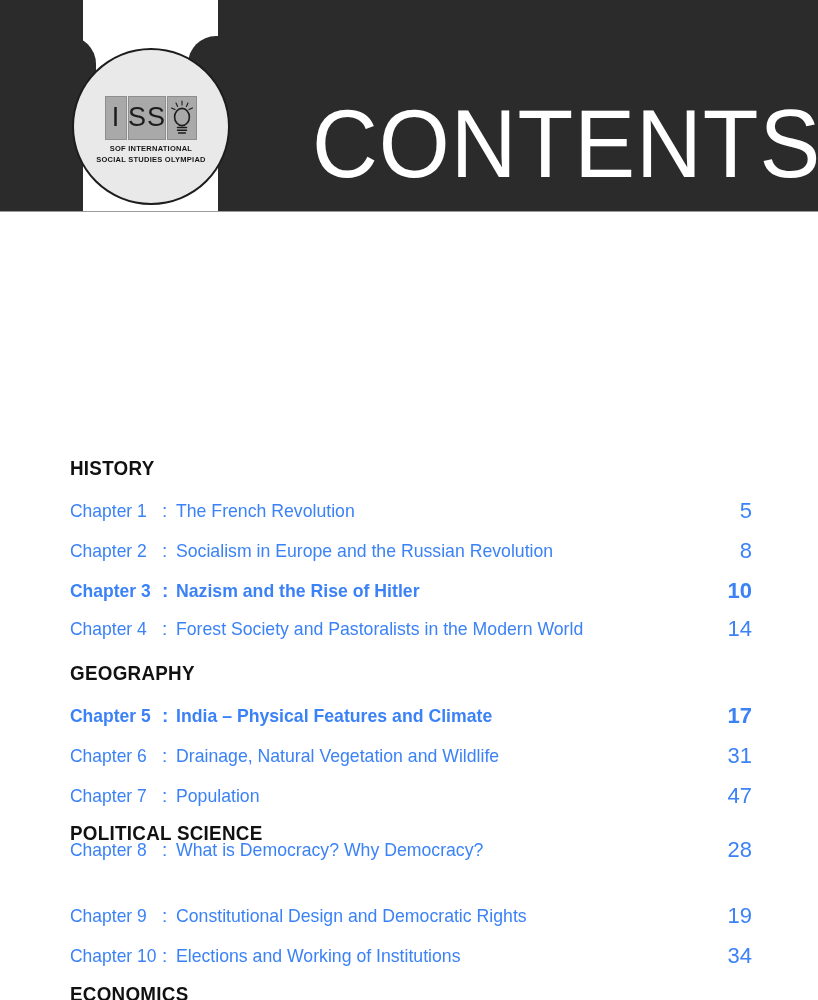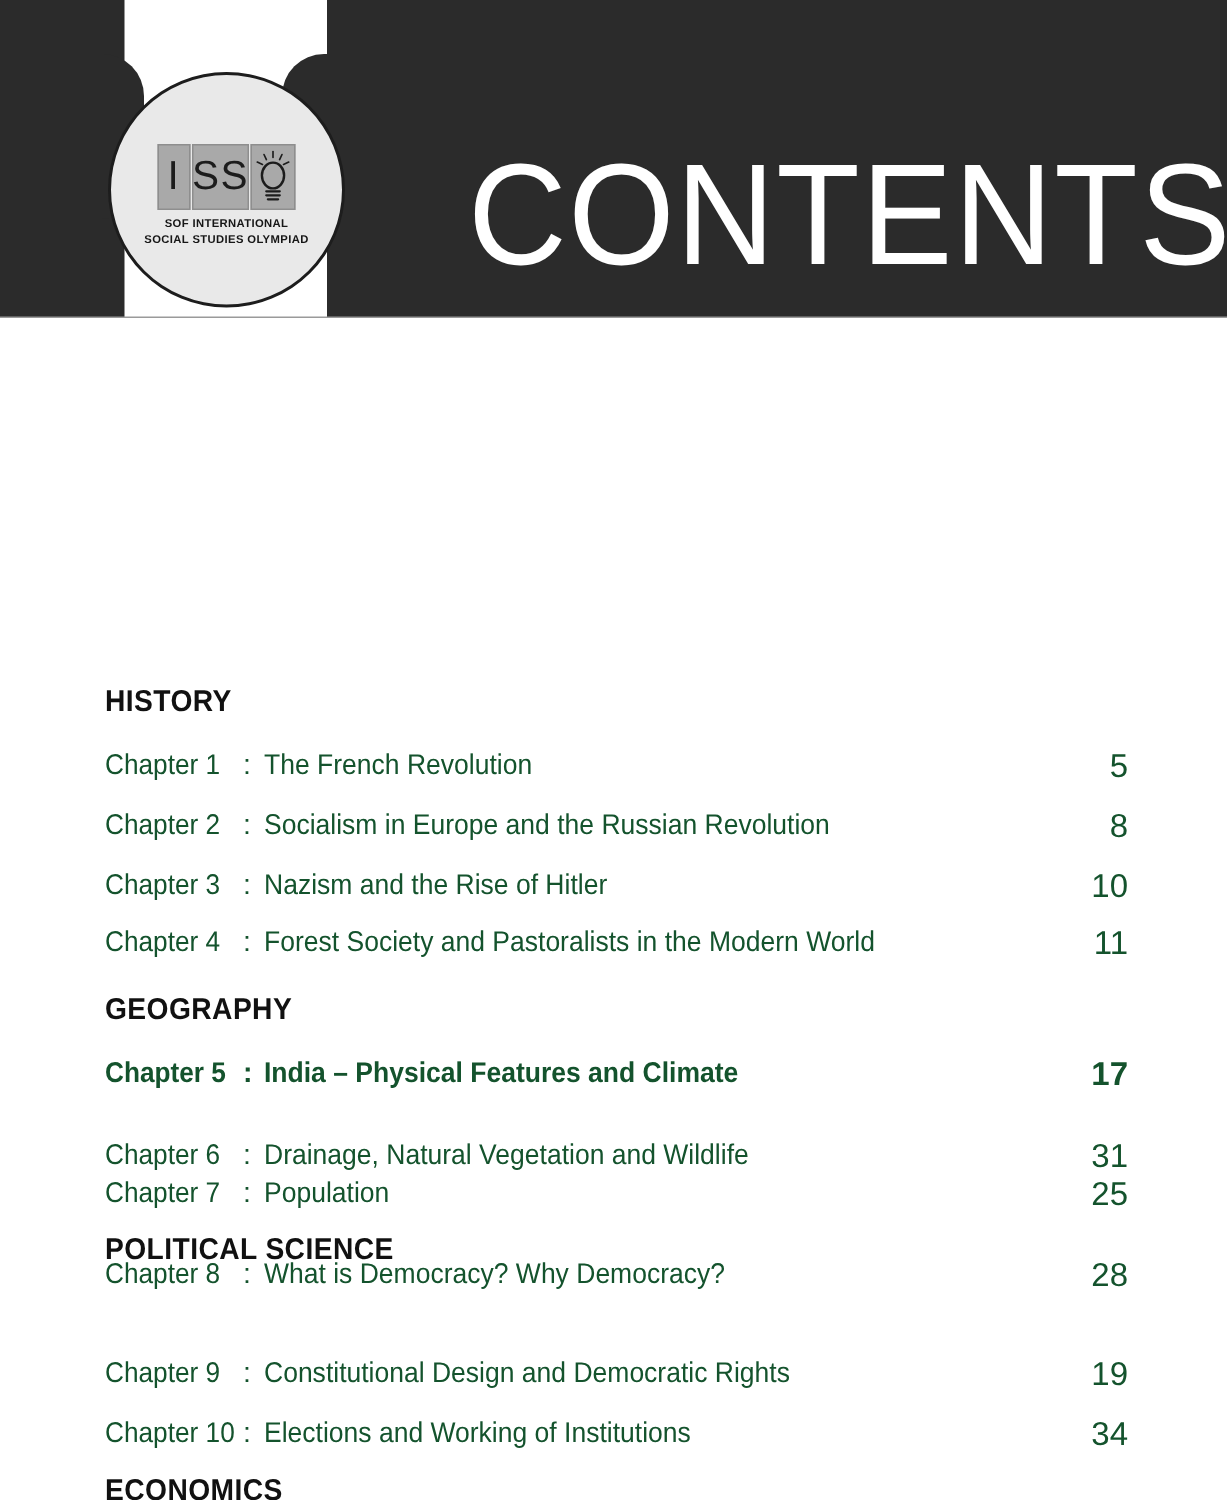--- a/index.html
+++ b/index.html
@@ -142,21 +142,21 @@
     transform-origin: left center;
     white-space: nowrap;
   }
   .row {
     position: absolute;
     left: 0;
     width: 720px;
     height: 30px;
     font-family: "Liberation Sans", sans-serif;
     font-size: 19px;
-    color: #14532d;
+    color: #3b82f6;
   }
   .row .ch {
     position: absolute;
     left: 70px;
     top: 0;
     width: 92px;
     white-space: nowrap;
     transform: scaleX(0.92);
     transform-origin: left top;
   }
@@ -230,50 +230,50 @@
       <span class="colon">:</span>
       <span class="title">The French Revolution</span>
       <span class="page">5</span>
     </div>
     <div class="row" style="top: 328px;">
       <span class="ch">Chapter 2</span>
       <span class="colon">:</span>
       <span class="title">Socialism in Europe and the Russian Revolution</span>
       <span class="page">8</span>
     </div>
-    <div class="row" style="top: 368px;">
+    <div class="row" style="top: 368px; font-weight: bold;">
       <span class="ch">Chapter 3</span>
       <span class="colon">:</span>
       <span class="title">Nazism and the Rise of Hitler</span>
       <span class="page">10</span>
     </div>
     <div class="row" style="top: 406px;">
       <span class="ch">Chapter 4</span>
       <span class="colon">:</span>
       <span class="title">Forest Society and Pastoralists in the Modern World</span>
-      <span class="page">11</span>
+      <span class="page">14</span>
     </div>
     <div class="section-head" style="top: 450px;">GEOGRAPHY</div>
     <div class="row" style="top: 493px; font-weight: bold;">
       <span class="ch">Chapter 5</span>
       <span class="colon">:</span>
       <span class="title">India – Physical Features and Climate</span>
       <span class="page">17</span>
     </div>
-    <div class="row" style="top: 548px;">
+    <div class="row" style="top: 533px;">
       <span class="ch">Chapter 6</span>
       <span class="colon">:</span>
       <span class="title">Drainage, Natural Vegetation and Wildlife</span>
       <span class="page">31</span>
     </div>
     <div class="row" style="top: 573px;">
       <span class="ch">Chapter 7</span>
       <span class="colon">:</span>
       <span class="title">Population</span>
-      <span class="page">25</span>
+      <span class="page">47</span>
     </div>
     <div class="section-head" style="top: 610px;">POLITICAL SCIENCE</div>
     <div class="row" style="top: 627px;">
       <span class="ch">Chapter 8</span>
       <span class="colon">:</span>
       <span class="title">What is Democracy? Why Democracy?</span>
       <span class="page">28</span>
     </div>
     <div class="row" style="top: 693px;">
       <span class="ch">Chapter 9</span>

